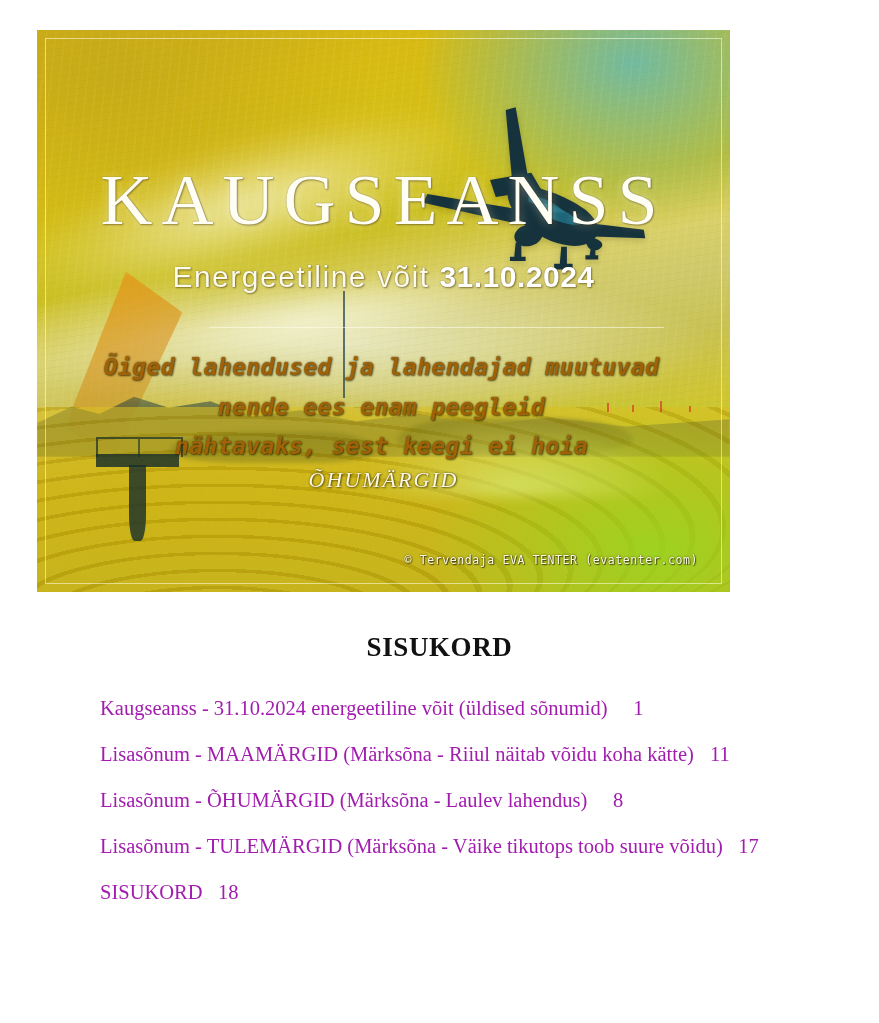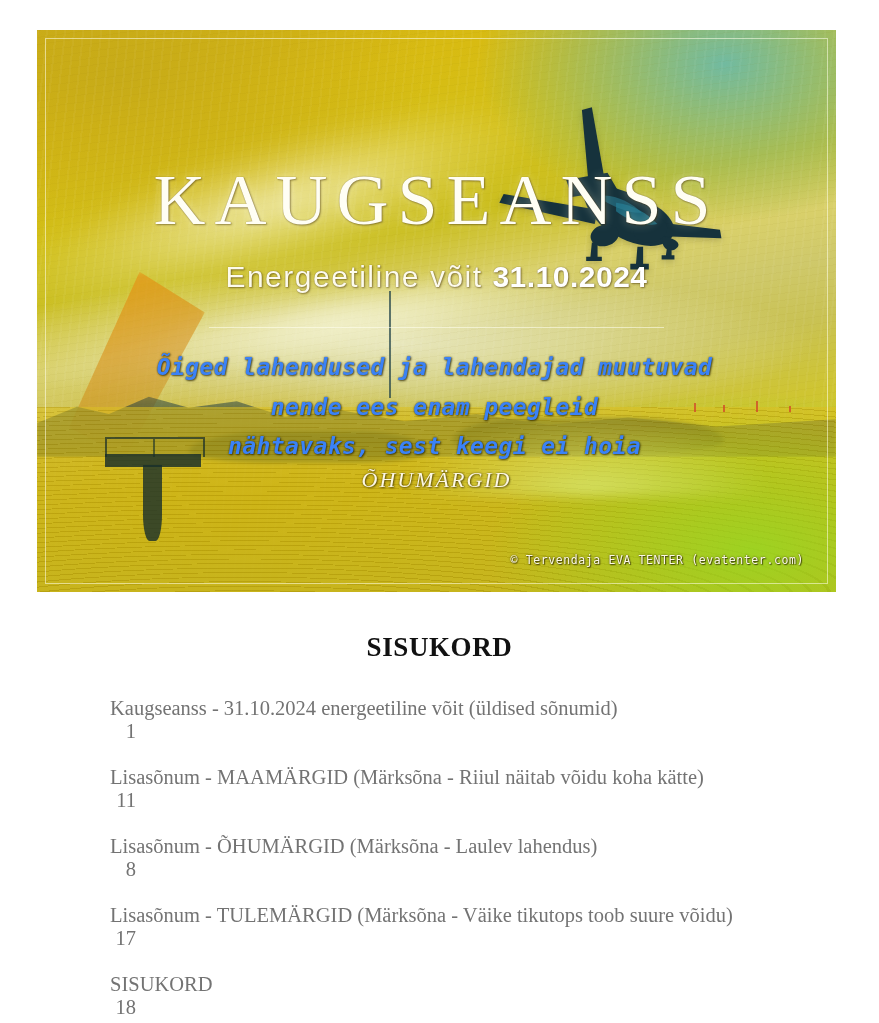--- a/index.html
+++ b/index.html
@@ -13,21 +13,21 @@
     font-family: "Liberation Serif", serif;
     position: relative;
     overflow: hidden;
   }
 
   
   .hero-wrap {
     position: absolute;
     left: 37px;
     top: 30px;
-    width: 799px;
+    width: 693px;
     height: 562px;
     overflow: hidden;
   }
   .hero-art {
     position: absolute;
     inset: 0;
     background:
       
       radial-gradient(ellipse 46% 34% at 88% 88%, rgba(150,215,40,0.85) 0%, rgba(150,215,40,0.0) 70%),
       
@@ -271,21 +271,21 @@
   }
   .hero-quote {
     position: absolute;
     left: 60px; right: 64px;
     top: 318px;
     font-family: "DejaVu Sans Mono", monospace;
     font-weight: bold;
     font-style: italic;
     font-size: 23px;
     line-height: 1.72;
-    color: #3b82f6;
+    color: #a16207;
     letter-spacing: 0.4px;
     text-shadow:
       0 0 2px rgba(40,35,0,0.75),
       1px 1px 2px rgba(40,35,0,0.65);
   }
   .hero-keyword {
     position: absolute;
     left: 0; right: 0;
     top: 437px;
     font-family: "Liberation Serif", serif;
@@ -320,27 +320,25 @@
   }
   .toc {
     position: absolute;
     left: 100px;
     top: 697px;
     width: 669px;
   }
   .toc-row {
     display: flex;
     align-items: baseline;
-    justify-content: space-between;
     font-family: "Liberation Serif", serif;
     font-size: 20.5px;
-    color: #737373;
+    color: #a21caf;
     margin-bottom: 23px;
     white-space: nowrap;
-    flex-direction: column;
   }
   .toc-row .label { flex: 0 1 auto; }
   .toc-row .page {
     flex: 0 0 auto;
     text-align: right;
     min-width: 26px;
     margin-left: 10px;
   }
 </style>
 </head>

